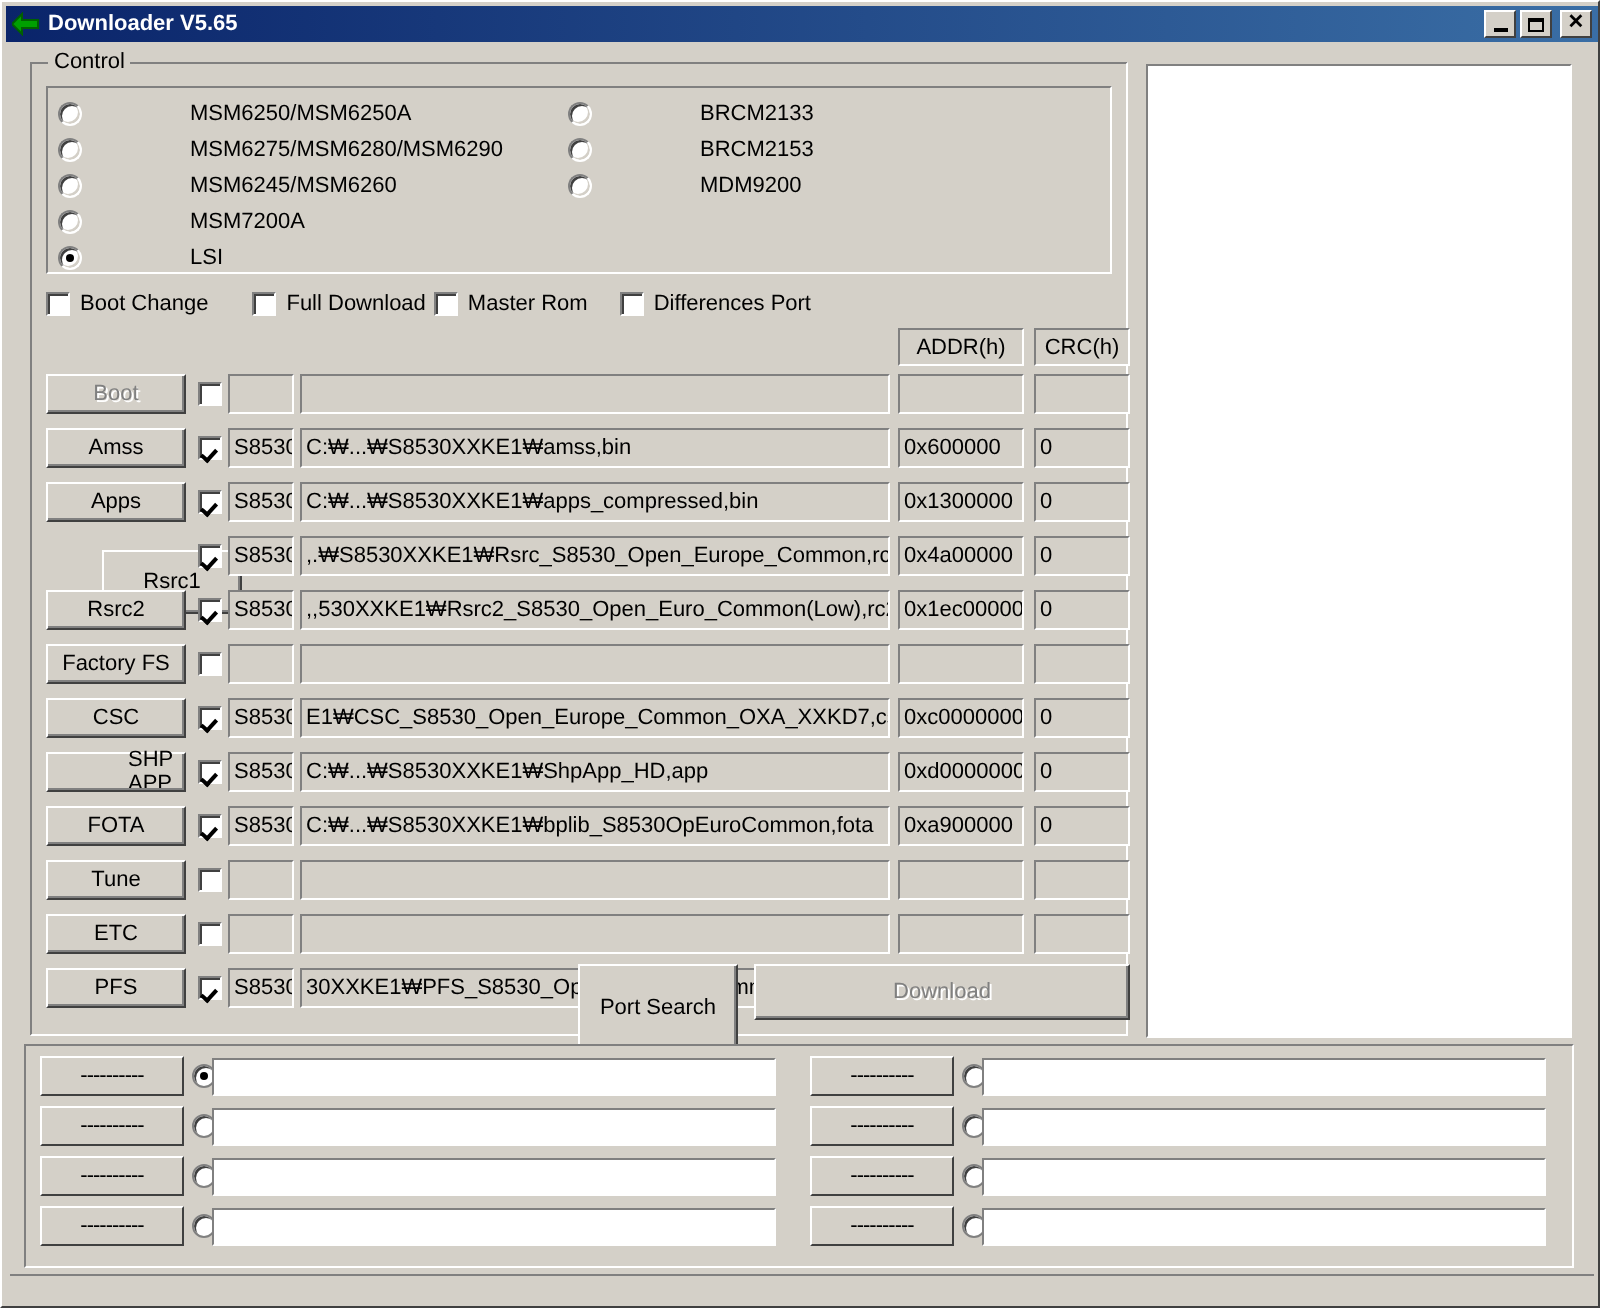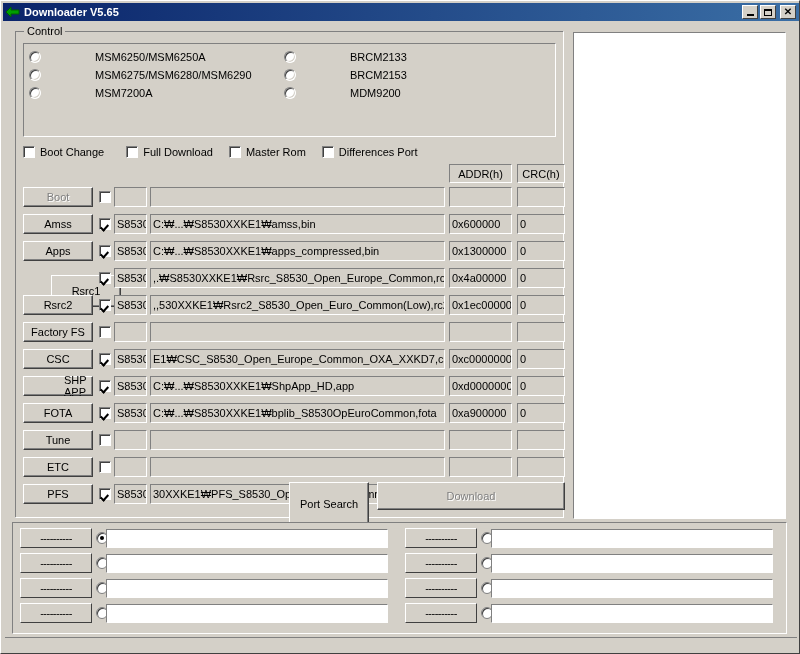--- a/index.html
+++ b/index.html
@@ -182,21 +182,29 @@
       <div class="radio">
         <span class="dot"></span>
         <span class="lbl">MSM6250/MSM6250A</span>
       </div>
       <div class="radio">
         <span class="dot"></span>
         <span class="lbl">MSM6275/MSM6280/MSM6290</span>
       </div>
       <div class="radio">
         <span class="dot"></span>
+        <span class="lbl">MSM6245/MSM6260</span>
+      </div>
+      <div class="radio">
+        <span class="dot"></span>
         <span class="lbl">MSM7200A</span>
+      </div>
+      <div class="radio">
+        <span class="dot on"></span>
+        <span class="lbl">LSI</span>
       </div>
     </div>
   <div id="radios-right" style="position:absolute;left:283px;top:48px;width:160px;">
       <div class="radio">
         <span class="dot"></span>
         <span class="lbl">BRCM2133</span>
       </div>
       <div class="radio">
         <span class="dot"></span>
         <span class="lbl">BRCM2153</span>
@@ -209,21 +217,21 @@
 
   <div id="options-row" style="position:absolute;left:22px;top:143px;height:16px;display:flex;align-items:center;">
       <div class="cb" style="margin-left: 0px;">
         <span class="box"></span>
         <span class="lbl">Boot Change</span>
       </div>
       <div class="cb" style="margin-left: 22px;">
         <span class="box"></span>
         <span class="lbl">Full Download</span>
       </div>
-      <div class="cb" style="margin-left: 16px;">
+      <div class="cb" style="margin-left: 4px;">
         <span class="box"></span>
         <span class="lbl">Master Rom</span>
       </div>
       <div class="cb" style="margin-left: 16px;">
         <span class="box"></span>
         <span class="lbl">Differences Port</span>
       </div>
     </div>
 
   <div class="tf" style="position:absolute;left:448px;top:163px;width:63px;height:19px;justify-content:center;padding-left:0;">ADDR(h)</div>

